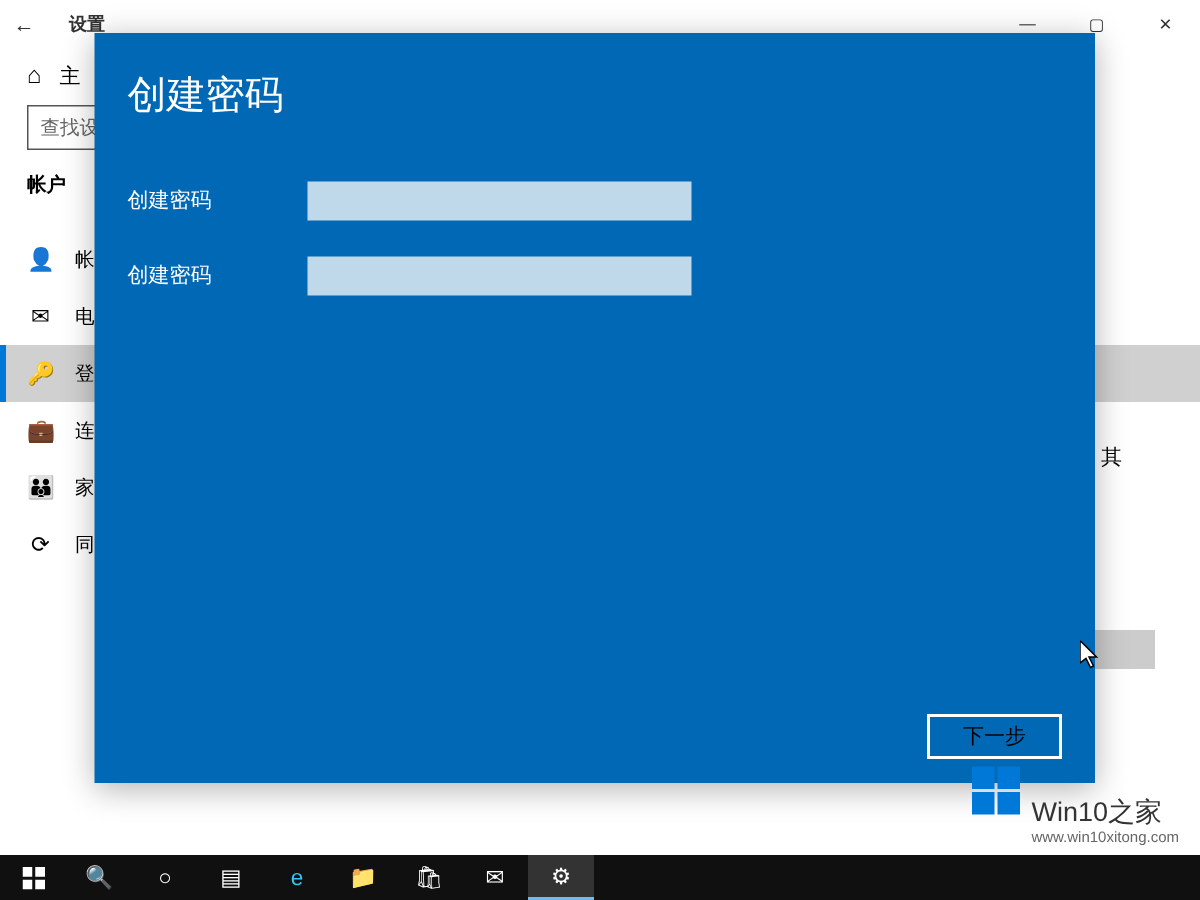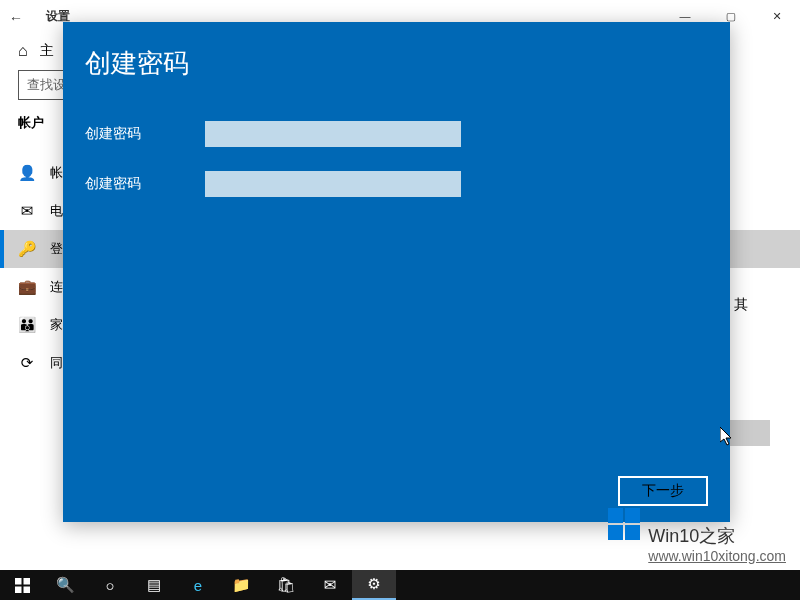--- a/index.html
+++ b/index.html
@@ -43,21 +43,21 @@
 .taskbar { position: absolute; bottom: 0; left: 0; width: 800px; height: 30px; background: #101010; display: flex; align-items: center; }
 .tb-item { width: 44px; height: 30px; display: flex; align-items: center; justify-content: center; color: #fff; font-size: 15px; }
 .tb-item.active { background: #333; border-bottom: 2px solid #76b9ed; }
 
 
 .watermark { position: absolute; right: 14px; bottom: 36px; display: flex; align-items: center; gap: 8px; }
 .wm-logo { width: 32px; height: 32px; display: grid; grid-template-columns: 1fr 1fr; grid-template-rows: 1fr 1fr; gap: 2px; }
 .wm-logo div { background: #0078d7; }
 .wm-text { color: #333; margin-top: 40px; }
 .wm-main { font-size: 18px; font-weight: 400; }
-.wm-sub { font-size: 14px; color: #666; text-decoration: underline; }
+.wm-sub { font-size: 10px; color: #666; }
 
 .cursor { position: absolute; left: 720px; top: 427px; font-size: 16px; color: #000; pointer-events: none; }
 </style>
 </head>
 <body>
 
 <div class="settings-window">
   <div class="titlebar">
     <div class="back">←</div>
     <div class="title">设置</div>

